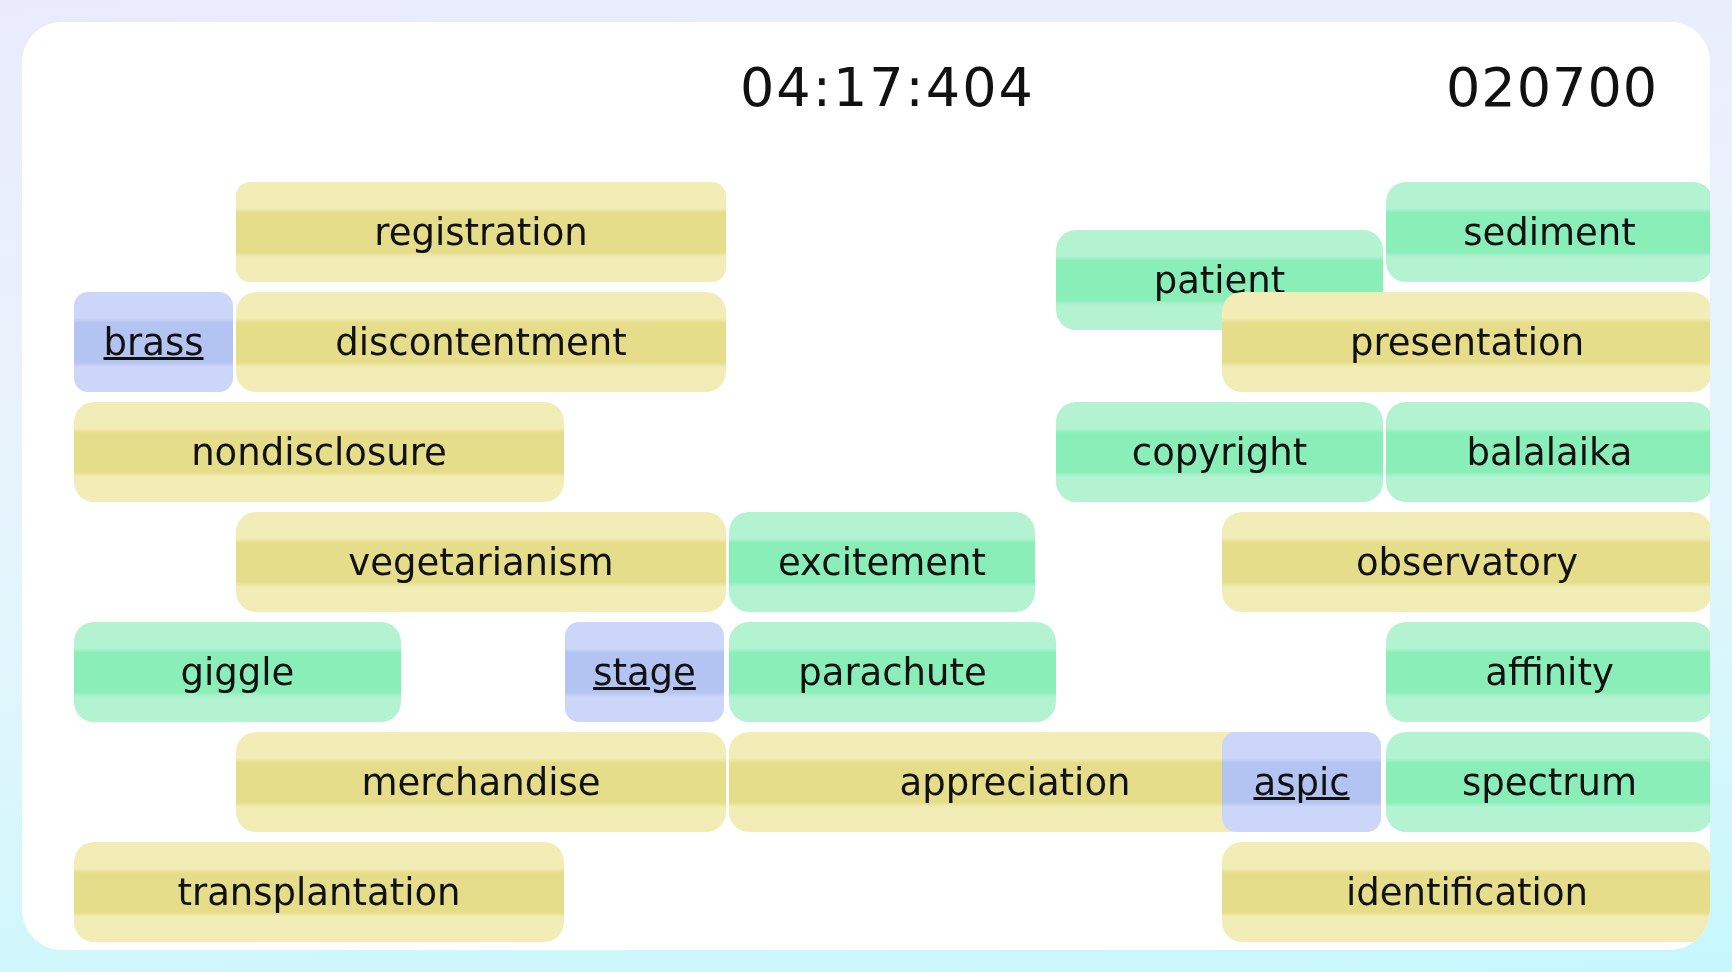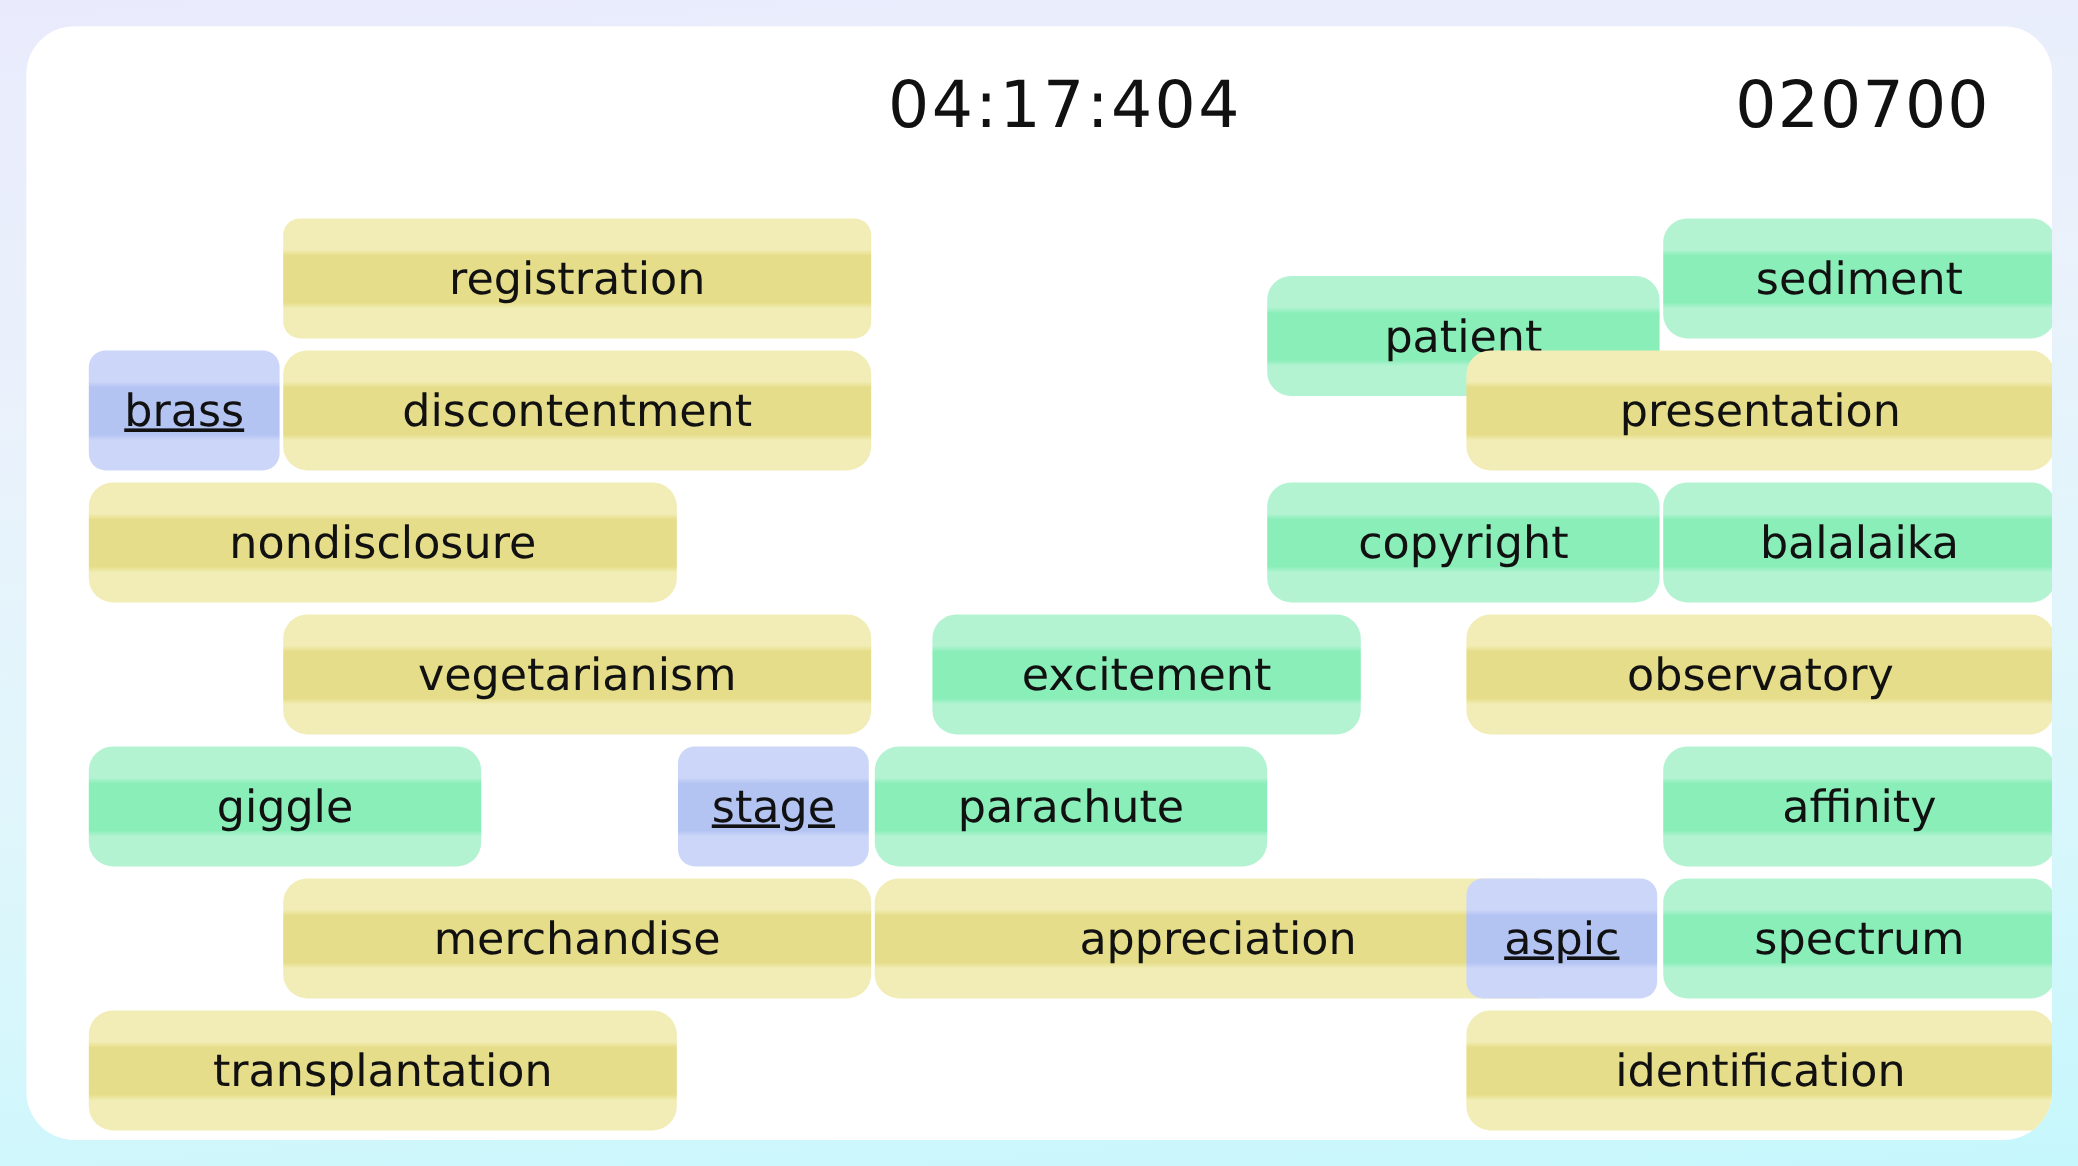--- a/index.html
+++ b/index.html
@@ -143,21 +143,21 @@
       </div>
       <div class="pill green" style="left: 1034px; top: 380px; width: 327px;">
         <span>copyright</span>
       </div>
       <div class="pill green" style="left: 1364px; top: 380px; width: 327px;">
         <span>balalaika</span>
       </div>
       <div class="pill yellow" style="left: 214px; top: 490px; width: 490px;">
         <span>vegetarianism</span>
       </div>
-      <div class="pill green" style="left: 707px; top: 490px; width: 357px; margin-left: 48px;">
+      <div class="pill green" style="left: 707px; top: 490px; width: 306px;">
         <span>excitement</span>
       </div>
       <div class="pill yellow" style="left: 1200px; top: 490px; width: 490px;">
         <span>observatory</span>
       </div>
       <div class="pill green" style="left: 52px; top: 600px; width: 327px;">
         <span>giggle</span>
       </div>
       <div class="pill blue" style="left: 543px; top: 600px; width: 159px;">
         <span>stage</span>

